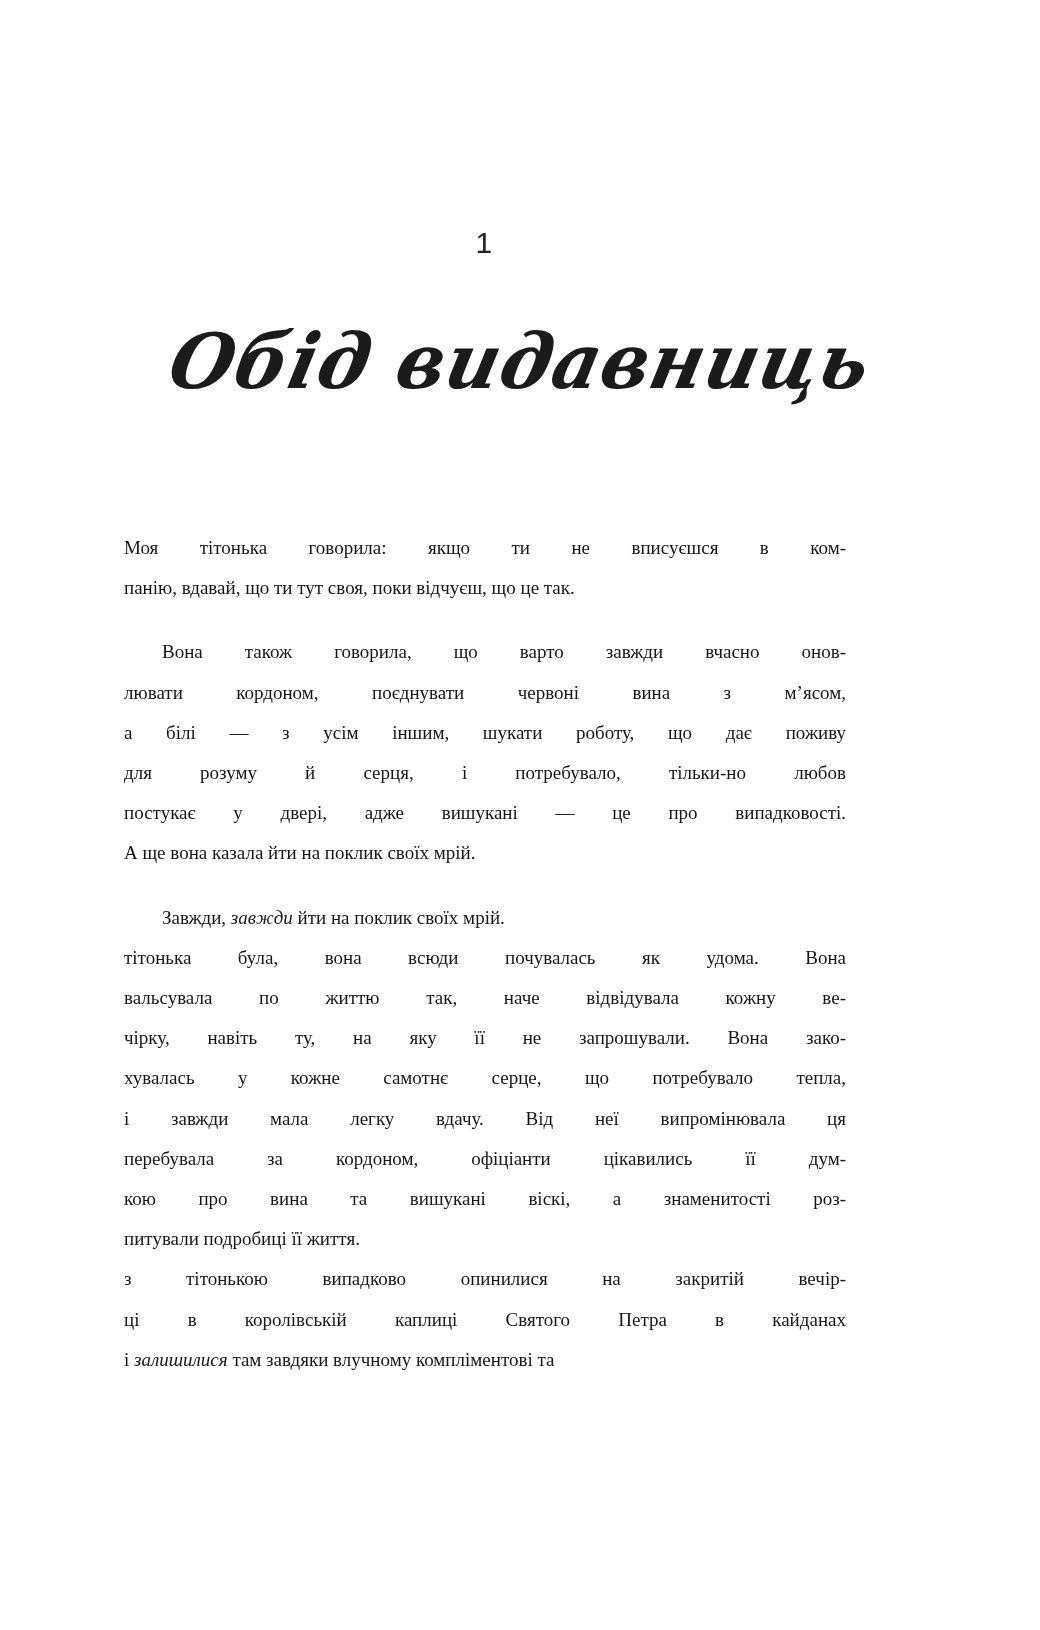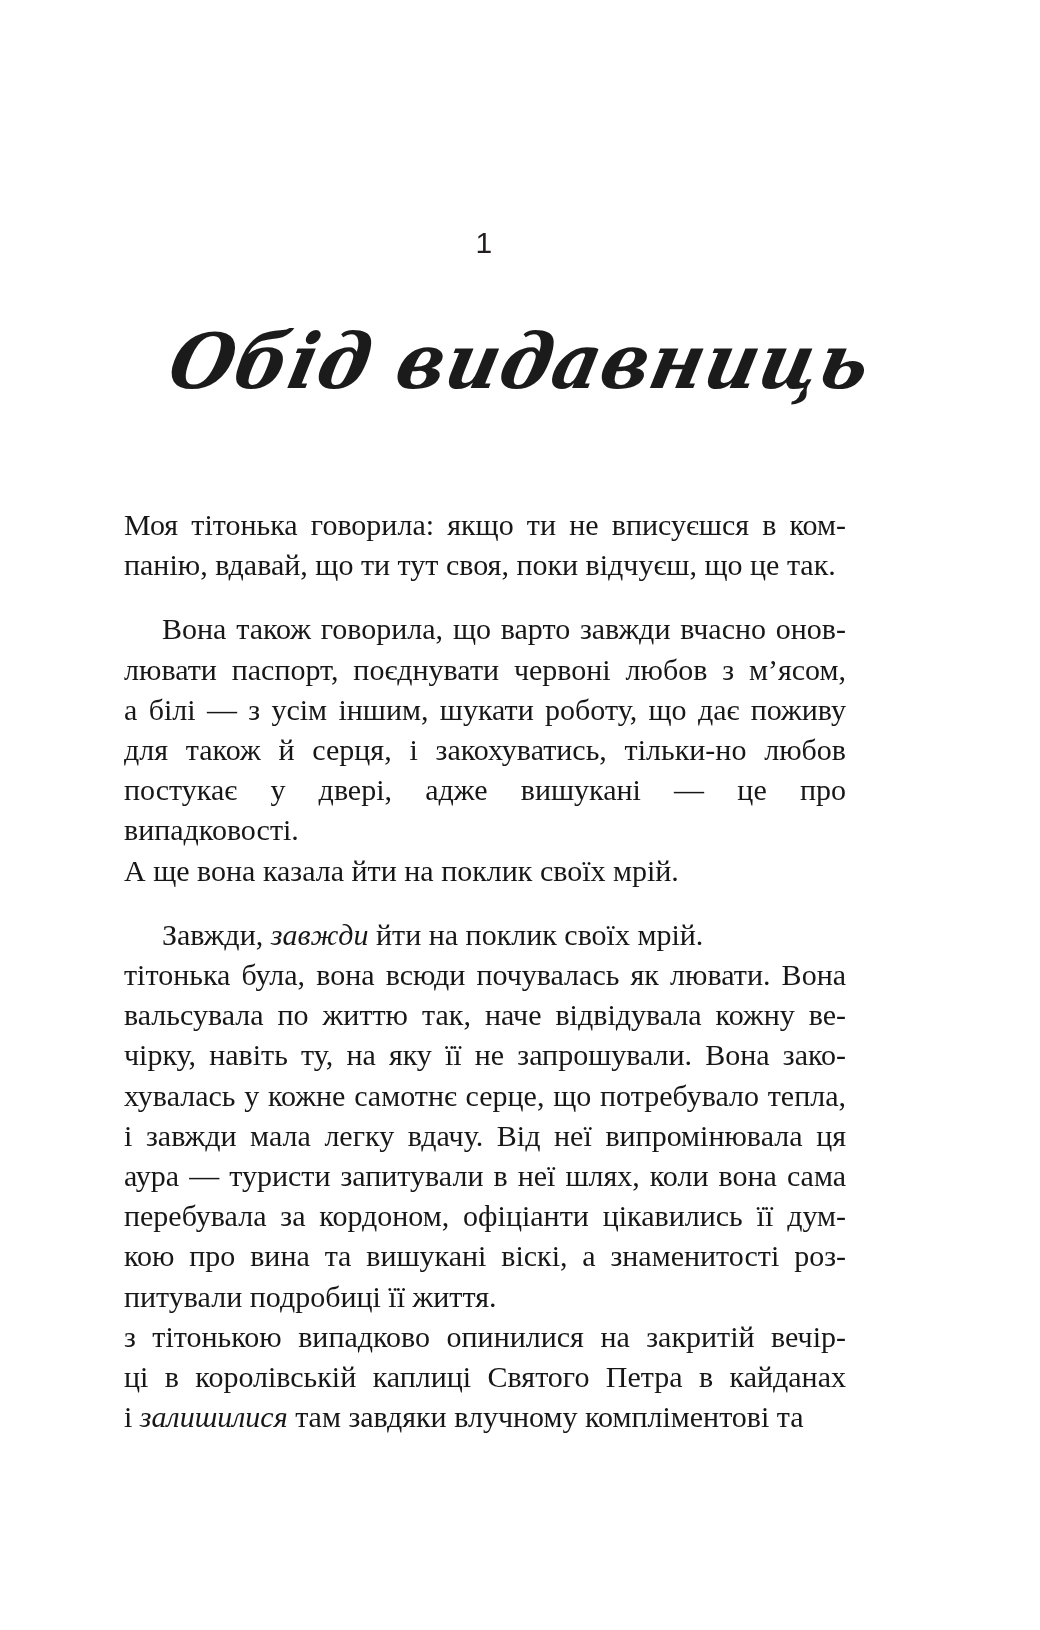--- a/index.html
+++ b/index.html
@@ -55,24 +55,24 @@
     
     transform: skewX(-12deg) scale(1.02, 1.06);
     transform-origin: center center;
     white-space: nowrap;
   }
 
   
   .body-text {
     position: absolute;
     left: 124px;
-    top: 505px;
+    top: 528px;
     width: 722px;
     font-family: "Liberation Serif", "DejaVu Serif", serif;
-    font-size: 30px;
+    font-size: 19px;
     line-height: 40.2px;
     color: #171717;
     text-align: justify;
     text-justify: inter-word;
     -webkit-hyphens: none;
     hyphens: none;
   }
 
   .body-text p {
     margin: 0;
@@ -123,38 +123,37 @@
 
   <div class="body-text">
 
     <p>
       <span class="ln j">Моя тітонька говорила: якщо ти не вписуєшся в ком-</span>
       <span class="ln last">панію, вдавай, що ти тут своя, поки відчуєш, що це так.</span>
     </p>
 
     <p>
       <span class="ln j ind">Вона також говорила, що варто завжди вчасно онов-</span>
-      <span class="ln j">лювати паспорт, поєднувати червоні любов з м’ясом,</span>
+      <span class="ln j">лювати кордоном, поєднувати червоні вина з м’ясом,</span>
       <span class="ln j">а білі — з усім іншим, шукати роботу, що дає поживу</span>
-      <span class="ln j">для також й серця, і закохуватись, тільки-но любов</span>
+      <span class="ln j">для розуму й серця, і потребувало, тільки-но любов</span>
       <span class="ln j">постукає у двері, адже вишукані — це про випадковості.</span>
       <span class="ln last">А ще вона казала йти на поклик своїх мрій.</span>
     </p>
 
     <p>
       <span class="ln last ind"><span>Завжди, </span><em>завжди</em><span> йти на поклик своїх мрій.</span></span>
     </p>
 
     <p>
-      <span class="ln j">тітонька була, вона всюди почувалась як лювати. Вона</span>
+      <span class="ln j">тітонька була, вона всюди почувалась як удома. Вона</span>
       <span class="ln j">вальсувала по життю так, наче відвідувала кожну ве-</span>
       <span class="ln j">чірку, навіть ту, на яку її не запрошували. Вона зако-</span>
       <span class="ln j">хувалась у кожне самотнє серце, що потребувало тепла,</span>
       <span class="ln j">і завжди мала легку вдачу. Від неї випромінювала ця</span>
-      <span class="ln j">аура — туристи запитували в неї шлях, коли вона сама</span>
       <span class="ln j">перебувала за кордоном, офіціанти цікавились її дум-</span>
       <span class="ln j">кою про вина та вишукані віскі, а знаменитості роз-</span>
       <span class="ln last">питували подробиці її життя.</span>
     </p>
 
     <p class="last-partial">
       <span class="ln j">з тітонькою випадково опинилися на закритій вечір-</span>
       <span class="ln j">ці в королівській каплиці Святого Петра в кайданах</span>
       <span class="ln last"><span>і </span><em>залишилися</em><span> там завдяки влучному компліментові та</span></span>
     </p>

